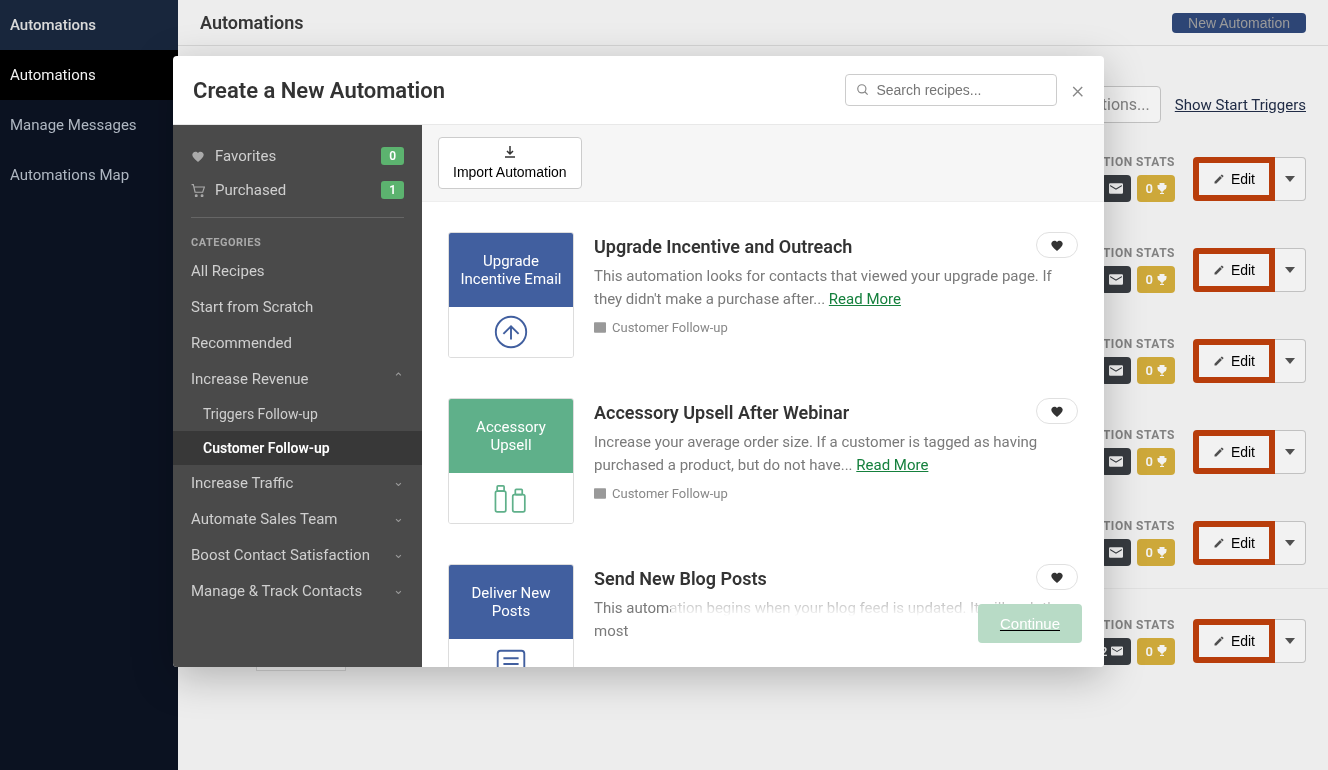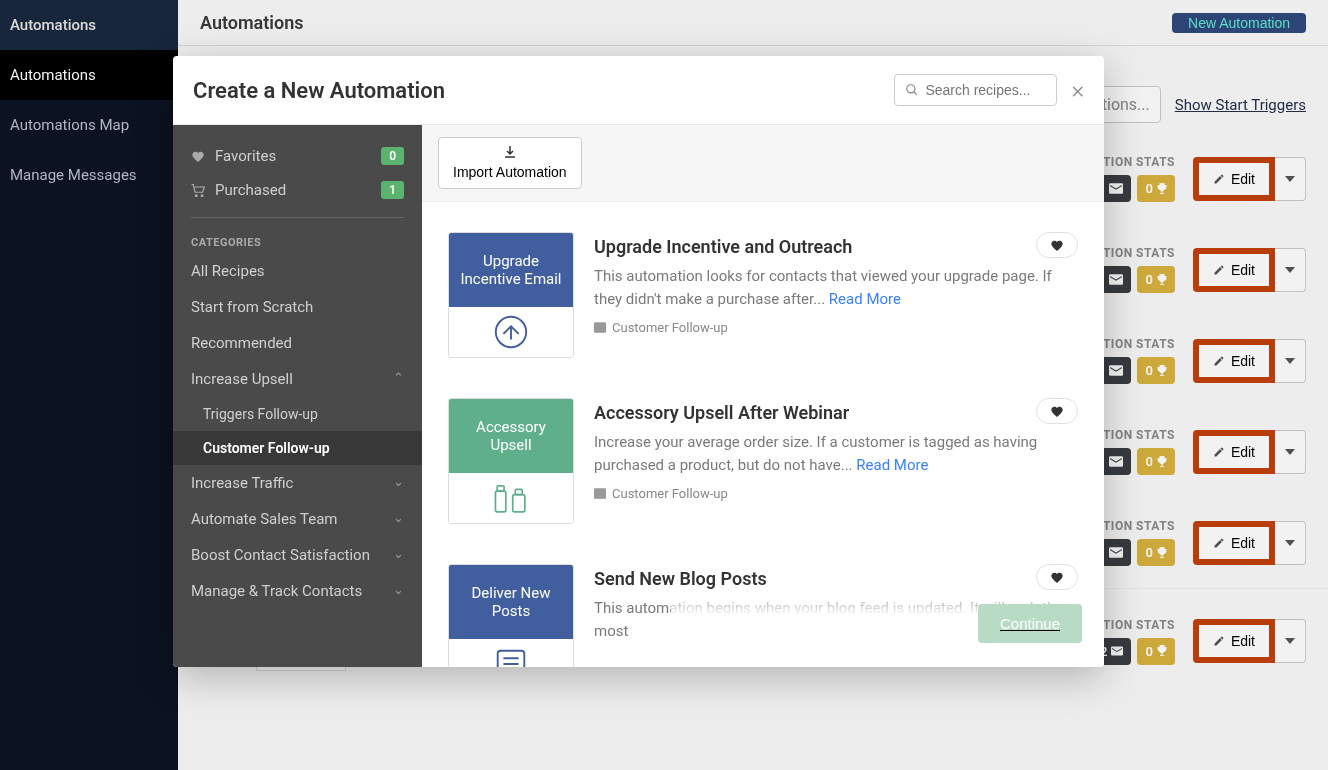--- a/index.html
+++ b/index.html
@@ -38,21 +38,21 @@
 .main-header {
   display: flex;
   justify-content: space-between;
   align-items: center;
   padding: 12px 22px;
   border-bottom: 1px solid #e0e0e0;
 }
 .main-title { font-size: 18px; font-weight: 600; color: #3a3a3a; }
 .btn-primary {
   background: #30497c;
-  color: #5eead4;
+  color: #a3a3a3;
   border: none;
   border-radius: 4px;
   padding: 2px 16px;
   font-size: 14px;
   cursor: pointer;
 }
 .main-toolbar {
   display: flex;
   justify-content: flex-end;
   align-items: center;
@@ -168,21 +168,21 @@
   padding: 18px 20px;
   border-bottom: 1px solid #e8e8e8;
 }
 .modal-title { font-size: 22px; font-weight: 600; color: #333; }
 .modal-head-right { display:flex; align-items:center; gap:14px; }
 .recipe-search {
   border: 1px solid #ccc;
   border-radius: 4px;
   padding: 7px 10px;
   display: flex; align-items: center; gap: 6px;
-  width: 163px;
+  width: 212px;
   color: #888;
   font-size: 14px;
 }
 .recipe-search input { border:none; outline:none; width:100%; font-size:14px; color:#333; }
 .close-x { font-size: 24px; color: #888; cursor: pointer; font-weight: 300; }
 
 .modal-body {
   display: flex;
   flex: 1;
   overflow: hidden;
@@ -297,21 +297,21 @@
 .rthumb-bot {
   flex: 0.45;
   display: flex;
   align-items: center;
   justify-content: center;
   background: #fff;
 }
 .recipe-body { flex: 1; padding-top: 4px; }
 .recipe-title { font-size: 18px; font-weight: 600; color: #333; margin-bottom: 8px; }
 .recipe-desc { font-size: 15px; color: #7a7a7a; line-height: 1.5; margin-bottom: 10px;}
-.read-more { color: #3b82f6; cursor: pointer; }
+.read-more { color: #15803d; cursor: pointer; text-decoration: underline; }
 .recipe-tag { font-size: 13px; color: #888; display:flex; align-items:center; gap:6px; }
 .fav-btn {
   position: absolute;
   right: 26px; top: 20px;
   width: 42px; height: 26px;
   border: 1px solid #e0e0e0;
   border-radius: 13px;
   display: flex;
   align-items: center;
   justify-content: center;
@@ -341,22 +341,22 @@
   cursor: default;
 }
 svg { display:block; }
 </style>
 </head>
 <body>
 
 <div class="sidebar">
   <div class="sidebar-item head">Automations</div>
   <div class="sidebar-item active">Automations</div>
+  <div class="sidebar-item">Manage Messages</div>
   <div class="sidebar-item">Automations Map</div>
-  <div class="sidebar-item">Manage Messages</div>
 </div>
 
 <div class="main">
   <div class="main-header">
     <div class="main-title">Automations</div>
     <button class="btn-primary">New Automation</button>
   </div>
   <div class="main-toolbar">
     <div class="search-bg">
       <span>
@@ -620,21 +620,21 @@
           <div class="msb-cat">
             <span>All Recipes</span>
           </div>
           <div class="msb-cat">
             <span>Start from Scratch</span>
           </div>
           <div class="msb-cat">
             <span>Recommended</span>
           </div>
           <div class="msb-cat">
-            <span>Increase Upsell</span>
+            <span>Increase Revenue</span>
             <span class="chev">⌃</span>
           </div>
           <div class="msb-sub">Triggers Follow-up</div>
           <div class="msb-sub active">Customer Follow-up</div>
           <div class="msb-cat">
             <span>Increase Traffic</span>
             <span class="chev">⌄</span>
           </div>
           <div class="msb-cat">
             <span>Automate Sales Team</span>

